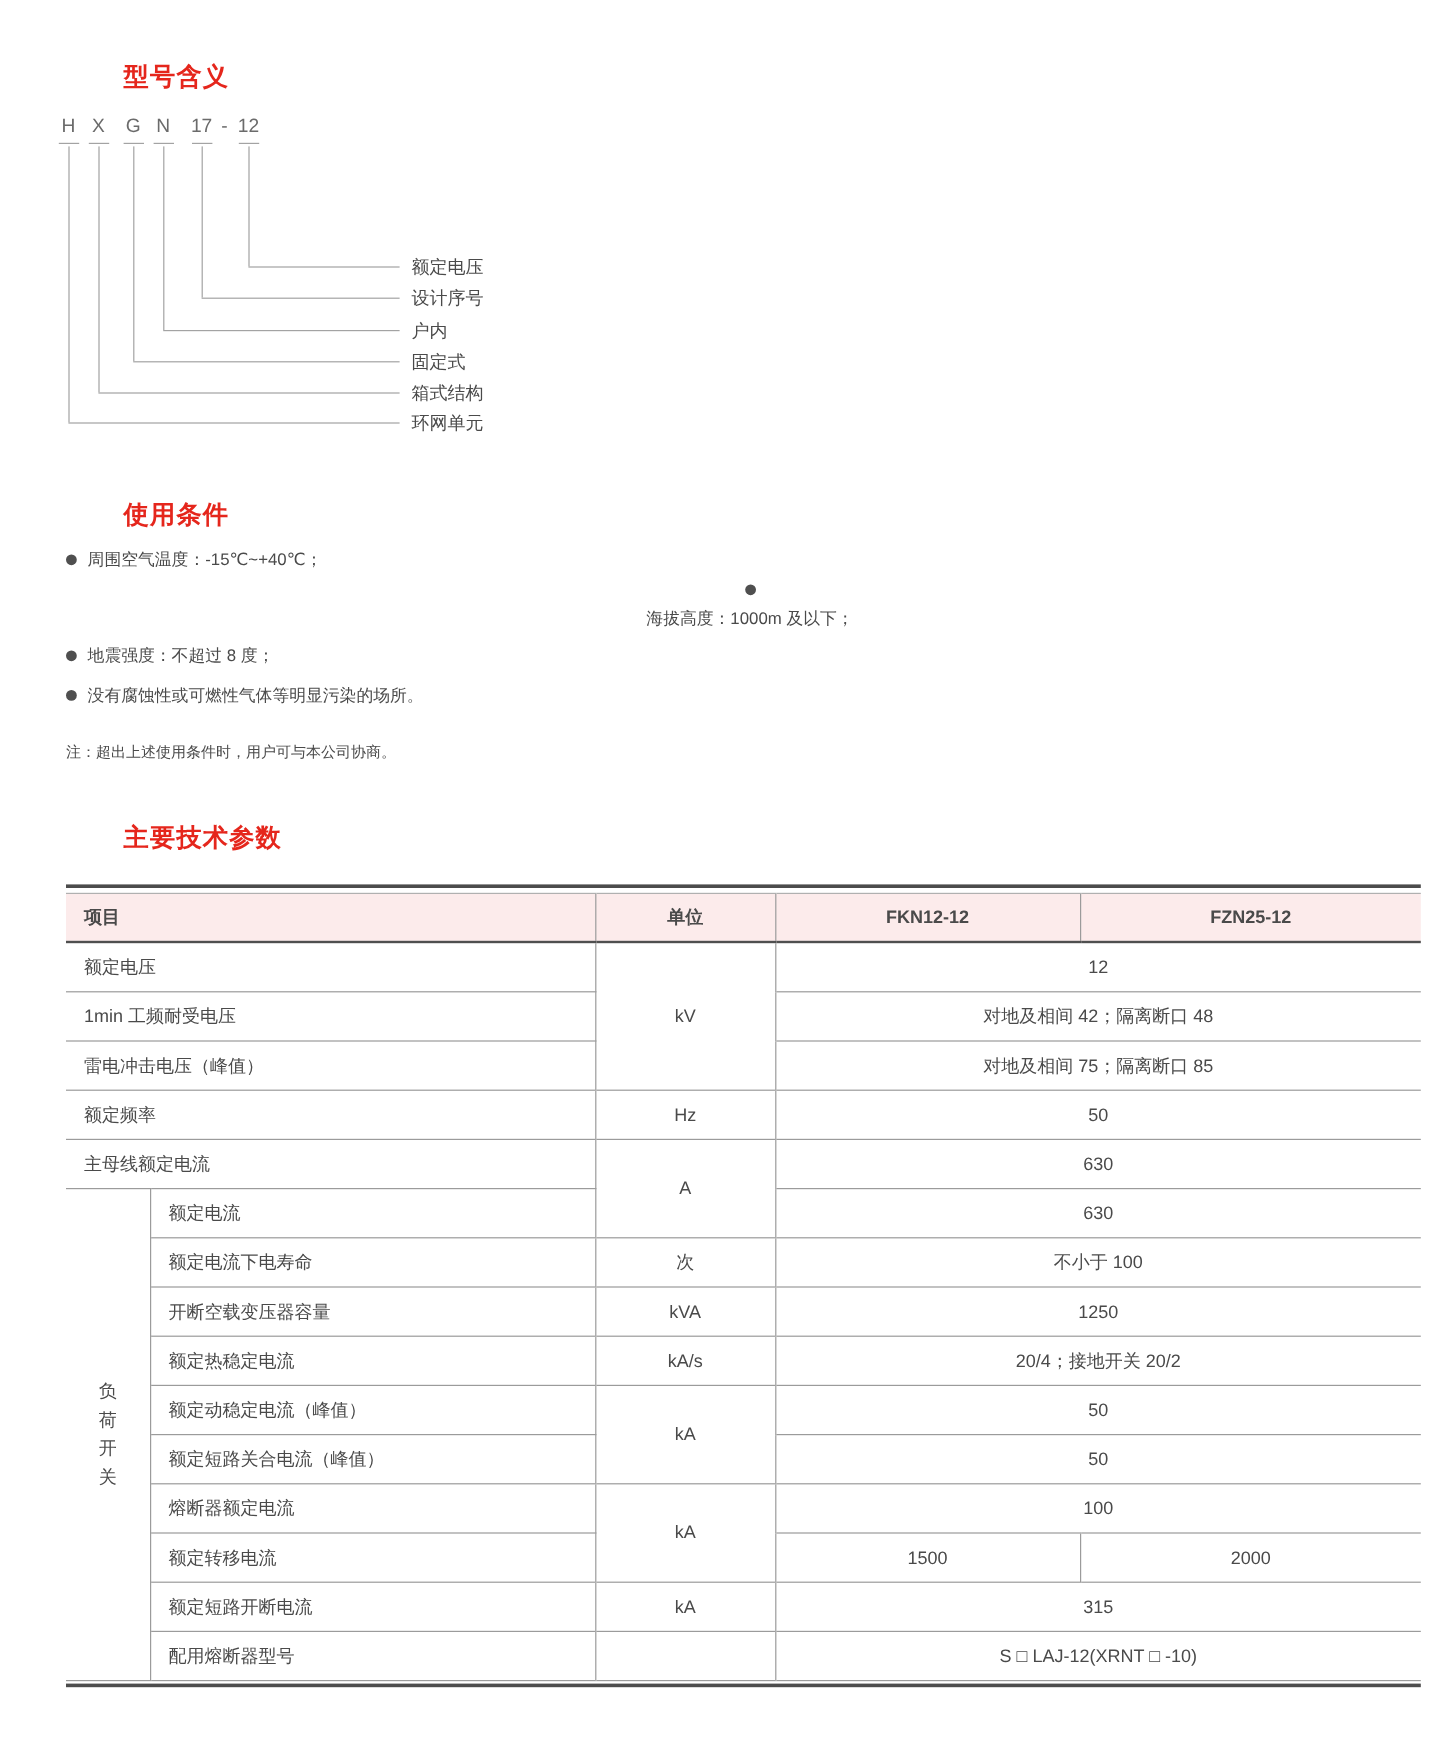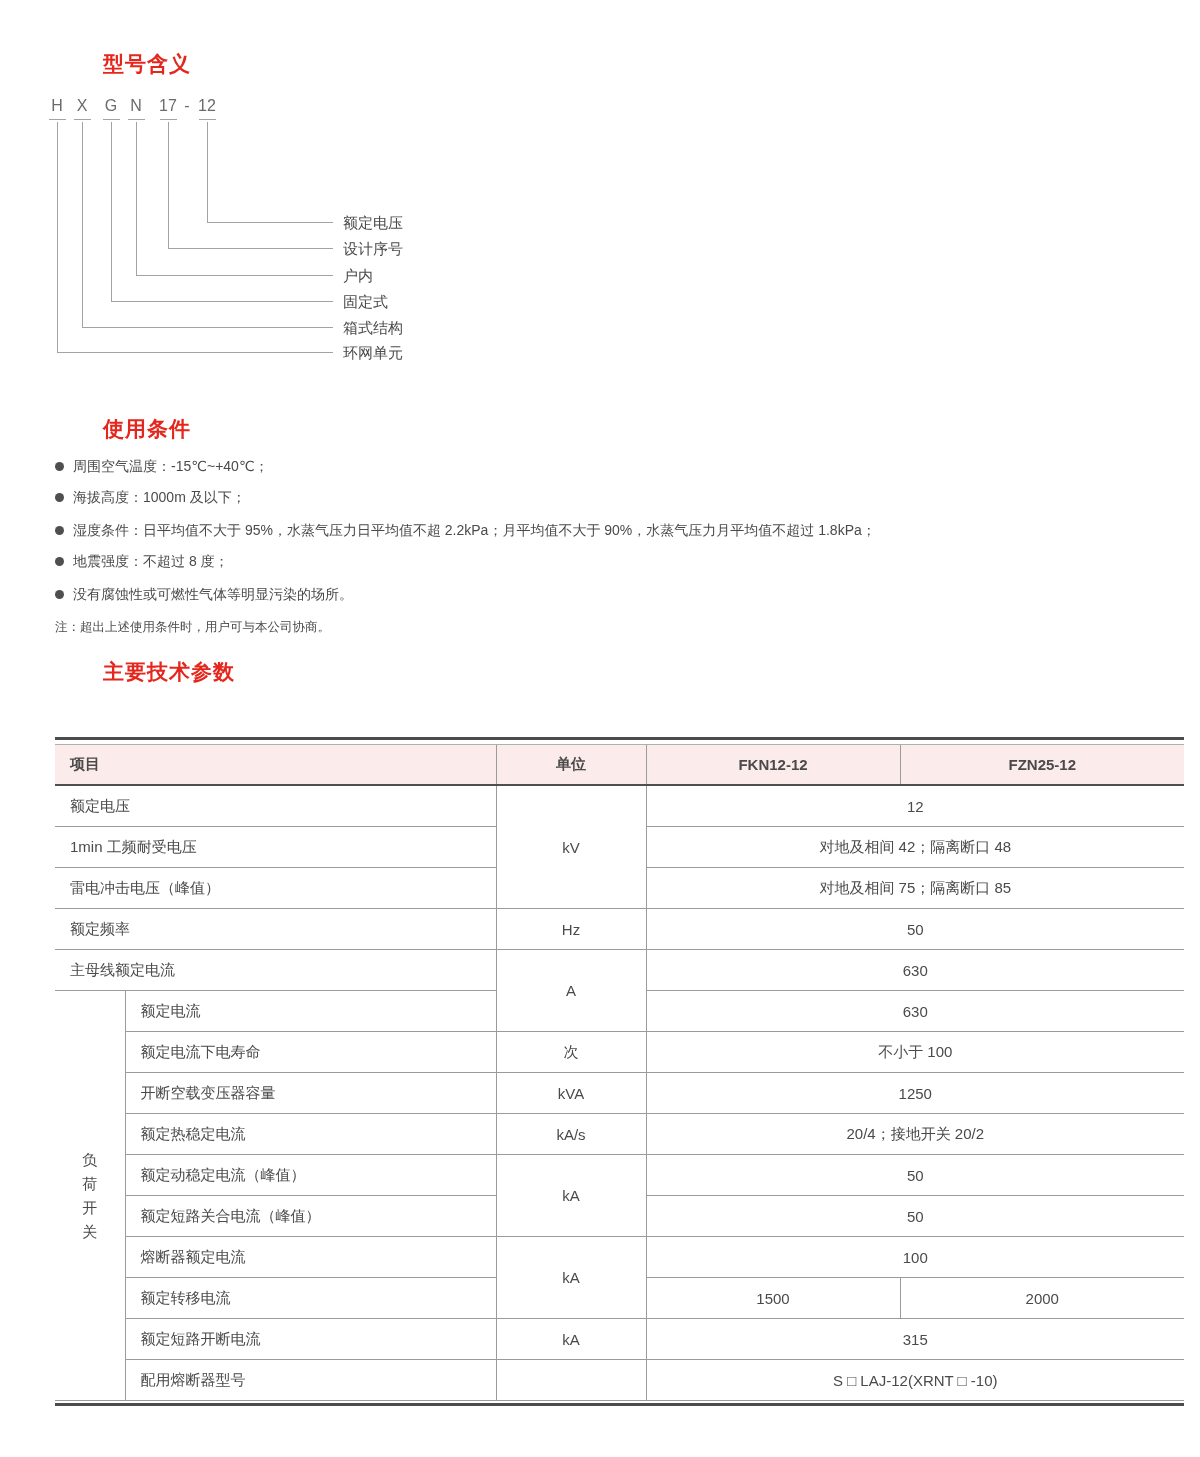--- a/index.html
+++ b/index.html
@@ -109,41 +109,37 @@
     <span class="dlabel" style="top:353px;">环网单元</span>
   </div>
 
   <div class="sec-title" style="top:415px;">使用条件</div>
 
   <div class="bullets">
     <div class="bullet">
       <span class="dot"></span>
       <span>周围空气温度：-15℃~+40℃；</span>
     </div>
+    <div class="bullet" style="margin-top:10px;flex-direction:column;">
+      <span class="dot"></span>
+      <span>海拔高度：1000m 及以下；</span>
+    </div>
     <div class="bullet" style="margin-top:10px;">
       <span class="dot"></span>
-      <span>海拔高度：1000m 及以下；</span>
+      <span>地震强度：不超过 8 度；</span>
     </div>
     <div class="bullet" style="margin-top:12px;">
       <span class="dot"></span>
-      <span>湿度条件：日平均值不大于 95%，水蒸气压力日平均值不超 2.2kPa；月平均值不大于 90%，水蒸气压力月平均值不超过 1.8kPa；</span>
-    </div>
-    <div class="bullet" style="margin-top:10px;">
-      <span class="dot"></span>
-      <span>地震强度：不超过 8 度；</span>
-    </div>
-    <div class="bullet" style="margin-top:12px;">
-      <span class="dot"></span>
       <span>没有腐蚀性或可燃性气体等明显污染的场所。</span>
     </div>
   </div>
 
   <div class="note">注：超出上述使用条件时，用户可与本公司协商。</div>
 
-  <div class="sec-title" style="top:658px;text-align:center;">主要技术参数</div>
+  <div class="sec-title" style="top:684px;text-align:center;">主要技术参数</div>
 
   <div class="tbl-wrap">
     <div class="rule-heavy top"></div>
     <table class="params">
       <colgroup>
         <col style="width:70px;">
           <col style="width:371px;">
           <col style="width:150px;">
           <col style="width:254px;">
           <col style="width:284px;">

